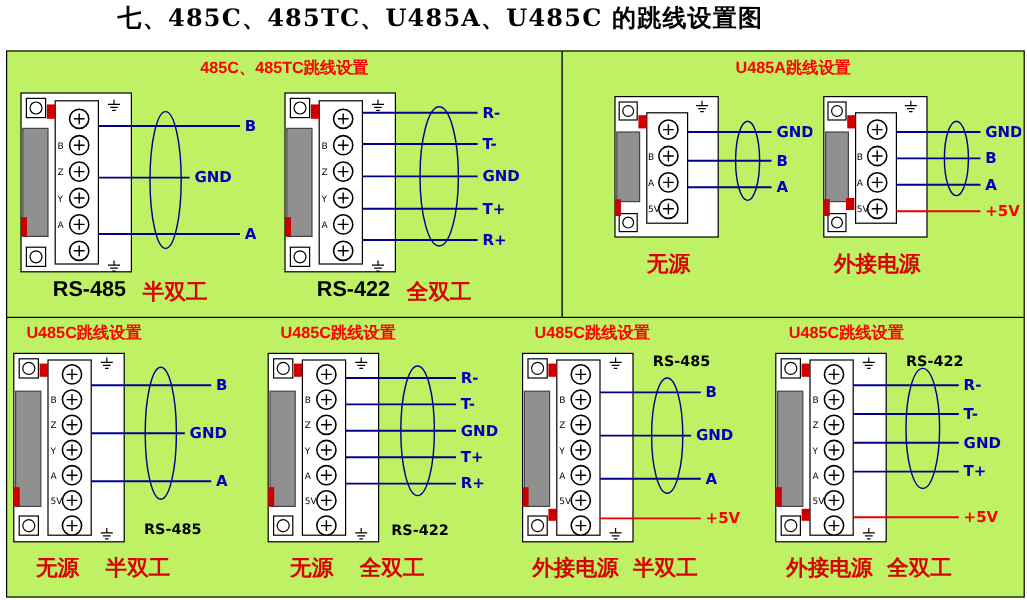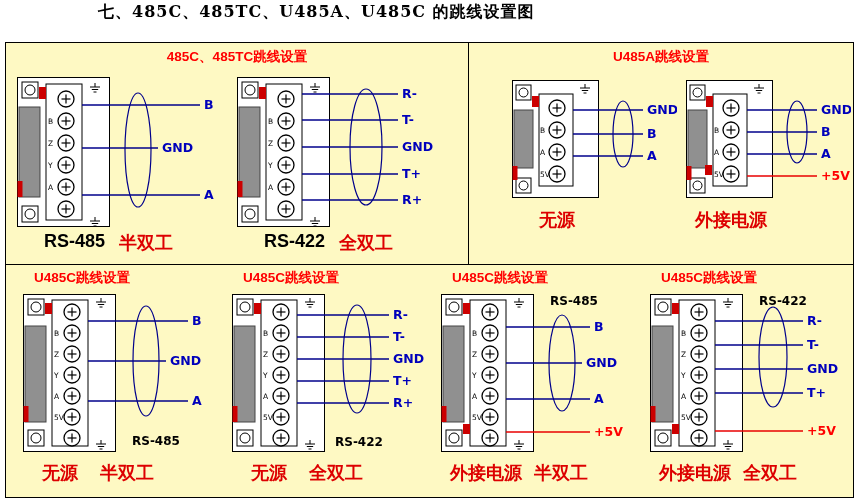--- a/index.html
+++ b/index.html
@@ -1,25 +1,25 @@
 <!DOCTYPE html>
 <html><head>
 <meta charset="utf-8">
 <style>
   html,body{margin:0;padding:0;background:#fff;}
   body{width:856px;height:500px;position:relative;overflow:hidden;
        font-family:"Liberation Sans","DejaVu Sans",sans-serif;color:#000;}
   .page-title{position:absolute;left:98px;top:2px;font-family:"DejaVu Serif",serif;
-       font-size:16px;font-weight:700;letter-spacing:1px;color:#000;}
+       font-size:20px;font-weight:700;letter-spacing:1px;color:#000;}
   .boxes{position:absolute;left:5px;top:42px;width:849px;}
   .row1{display:flex;}
-  .box{border:1px solid #000;background:#fef9c3;box-sizing:border-box;}
+  .box{border:1px solid #000;background:#bef264;box-sizing:border-box;}
   .boxA{width:464px;height:223px;}
   .boxB{width:386px;height:223px;margin-left:-1px;}
-  .boxC{width:849px;height:234px;margin-top:-1px;display:flex;padding-left:12px;}
+  .boxC{width:849px;height:234px;margin-top:-1px;display:flex;}
   .sec-head{color:#f00;font-weight:700;font-size:13.5px;text-align:center;margin-top:5px;}
   .panelsA{display:flex;padding-left:10px;gap:10px;margin-top:10px;}
   .panelsB{display:flex;padding-left:42px;gap:8px;margin-top:12px;}
   .group{width:212px;padding-left:4px;box-sizing:border-box;}
   .group-head{color:#f00;font-weight:700;font-size:13.5px;text-align:left;margin:4px 0 0 12px;}
   .group svg{margin-top:4px;}
   svg{display:block;}
   svg text{font-family:"DejaVu Sans",sans-serif;}
   .pin{font-size:7.5px;fill:#000;}
   .wl{font-size:12.5px;font-weight:700;fill:#0000bb;}

